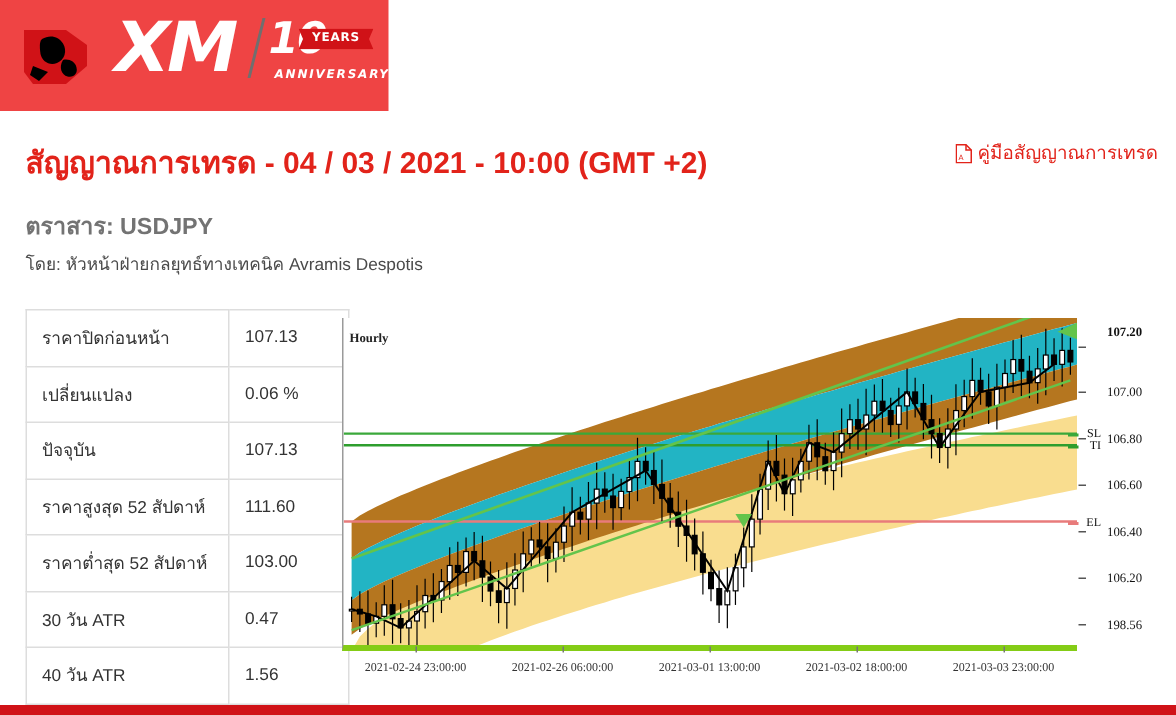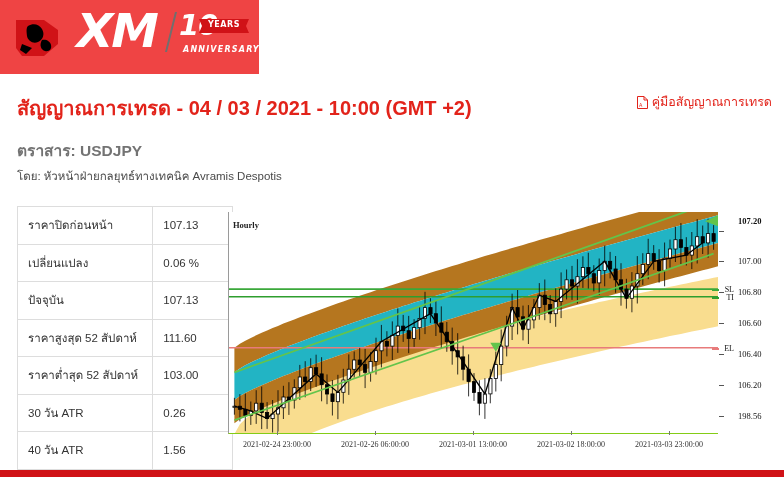--- a/index.html
+++ b/index.html
@@ -130,21 +130,21 @@
   
   .chart-panel {
     position: absolute; left: 228px; top: 212px;
     width: 545px; height: 242px;
   }
   .chart-plot {
     position: absolute; left: 0; top: 0;
     width: 490px; height: 222px;
     background: #ffffff;
     border-left: 1px solid #9a9a9a;
-    border-bottom: 1px solid #84cc16;
+    border-bottom: 4px solid #84cc16;
     overflow: hidden;
   }
   .chart-label-hourly {
     position: absolute; left: 4px; top: 8px;
     font-family: "Liberation Serif", "DejaVu Serif", serif;
     font-size: 8.5px; font-weight: 700; color: #222222;
     z-index: 9;
   }
   .chart-svg { position: absolute; left: 0; top: 0; display: block; }
 
@@ -249,21 +249,21 @@
       <tr>
         <td class="lbl">ราคาสูงสุด 52 สัปดาห์</td>
         <td class="val">111.60</td>
       </tr>
       <tr>
         <td class="lbl">ราคาต่ำสุด 52 สัปดาห์</td>
         <td class="val">103.00</td>
       </tr>
       <tr>
         <td class="lbl">30 วัน ATR</td>
-        <td class="val">0.26</td>
+        <td class="val">0.47</td>
       </tr>
       <tr>
         <td class="lbl">40 วัน ATR</td>
         <td class="val">1.56</td>
       </tr>
     </tbody>
   </table>
 
   <div class="chart-panel">
     <div class="chart-plot">

